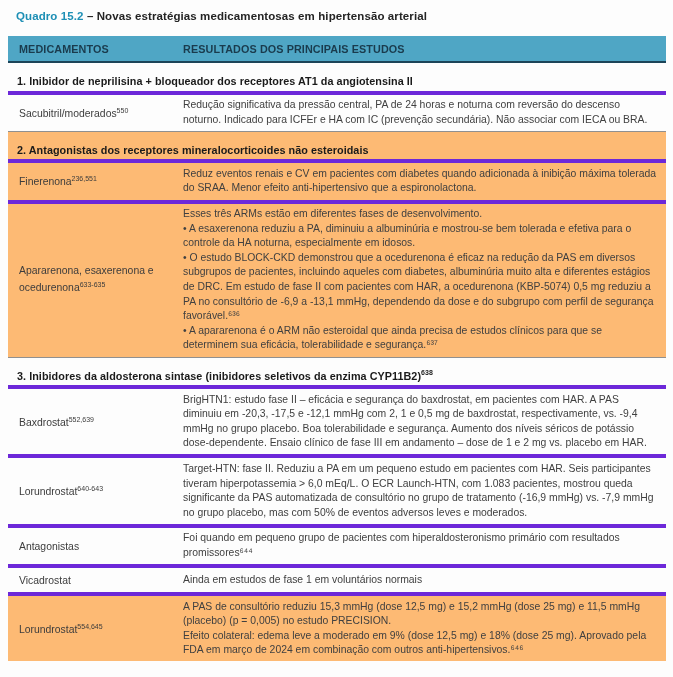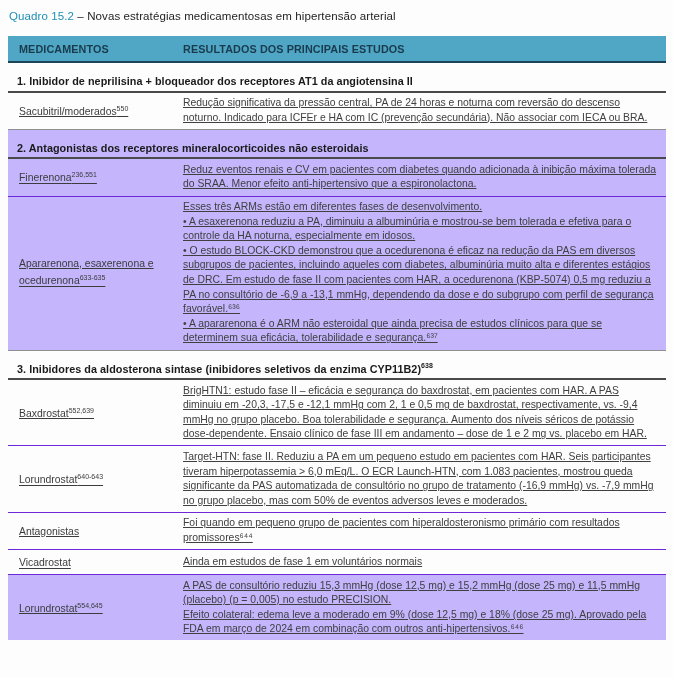--- a/index.html
+++ b/index.html
@@ -7,23 +7,23 @@
   body {
     background:#fdfdfd;
     font-family:"Liberation Sans","DejaVu Sans",sans-serif;
     color:#404040;
     overflow:hidden;
   }
   .page { padding:8px 7px 0 8px; }
 
   .title {
     font-size:11.5px;
-    font-weight:normal;
+    font-weight:bold;
     color:#242424;
-    margin:2px 0 14px 1px;
+    margin:2px 0 14px 8px;
     letter-spacing:.1px;
   }
   .title .accent { color:#1d8fb5; }
 
   table.qtable {
     width:658px;
     border-collapse:collapse;
     table-layout:fixed;
   }
   col.c1 { width:175px; }
@@ -50,35 +50,34 @@
     border-top:1px solid #909090;
     border-bottom:2px solid #4a4a4a;
     letter-spacing:.05px;
   }
   tr.sec td sup { font-size:7px; font-weight:bold; }
 
   tr.row td {
     font-size:10.4px;
     line-height:14.6px;
     vertical-align:middle;
-    border-top:1px solid #6d28d9;
-    text-decoration:underline;
+    border-top:4px solid #6d28d9;
   }
   td.drug {
     padding:3px 6px 3px 11px;
     color:#3c3c3c;
   }
   td.drug sup { font-size:7px; }
   td.res {
     padding:3.5px 8px 3.5px 0;
     white-space:pre-line;
     color:#404040;
   }
 
-  tr.tint td { background:#c4b5fd; }
+  tr.tint td { background:#fdba74; }
 </style>
 </head>
 <body>
 
 <div class="page">
 
   <div class="title">
     <span class="accent">Quadro 15.2</span>
     <span>– Novas estratégias medicamentosas em hipertensão arterial</span>
   </div>

